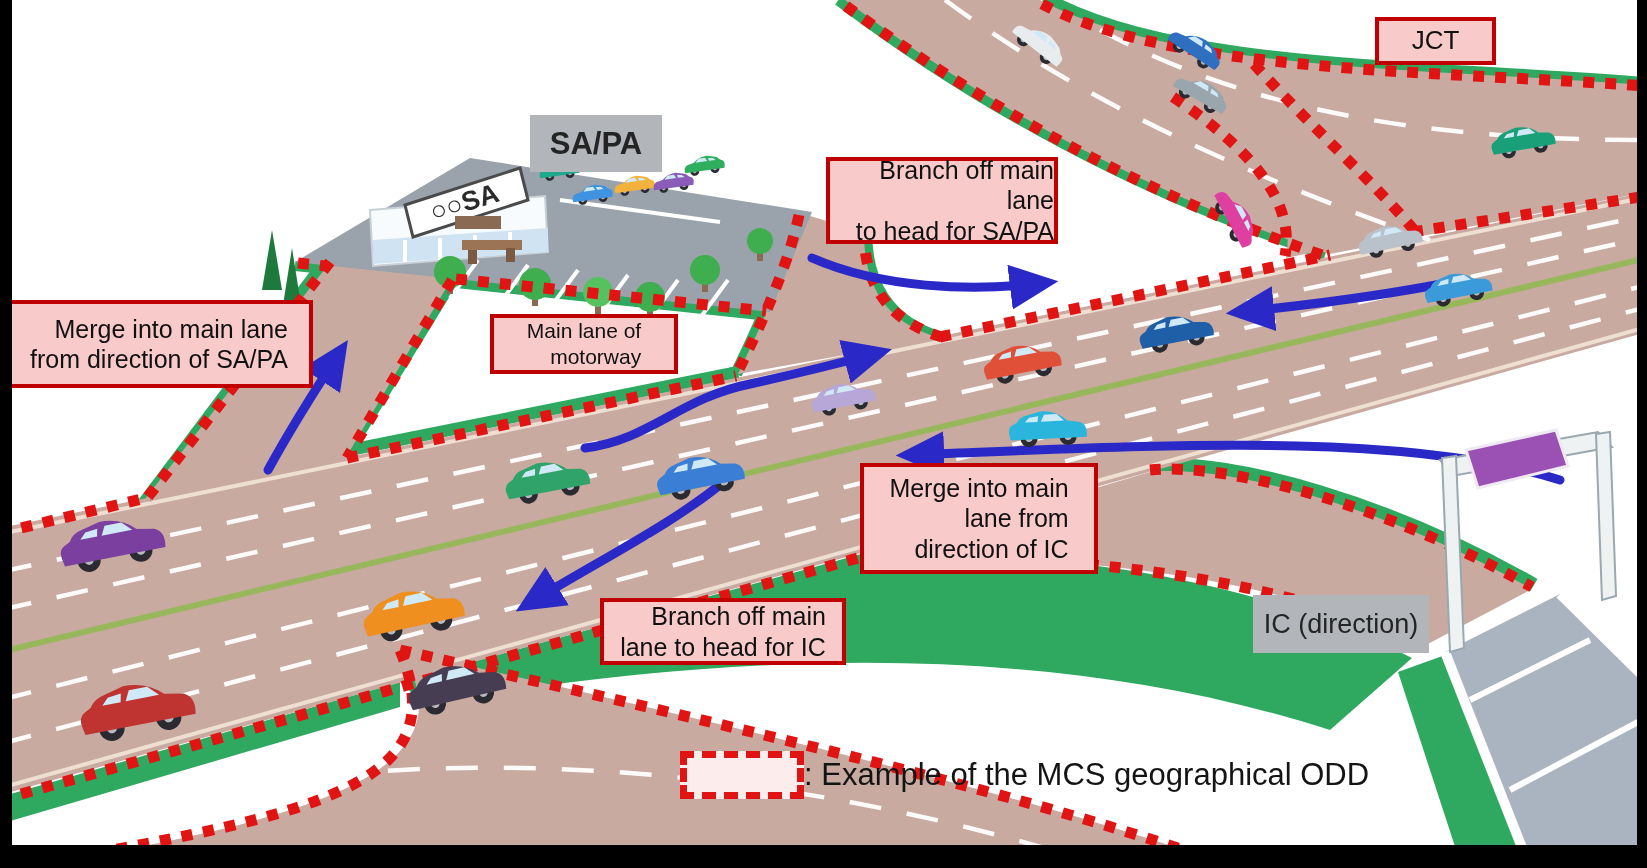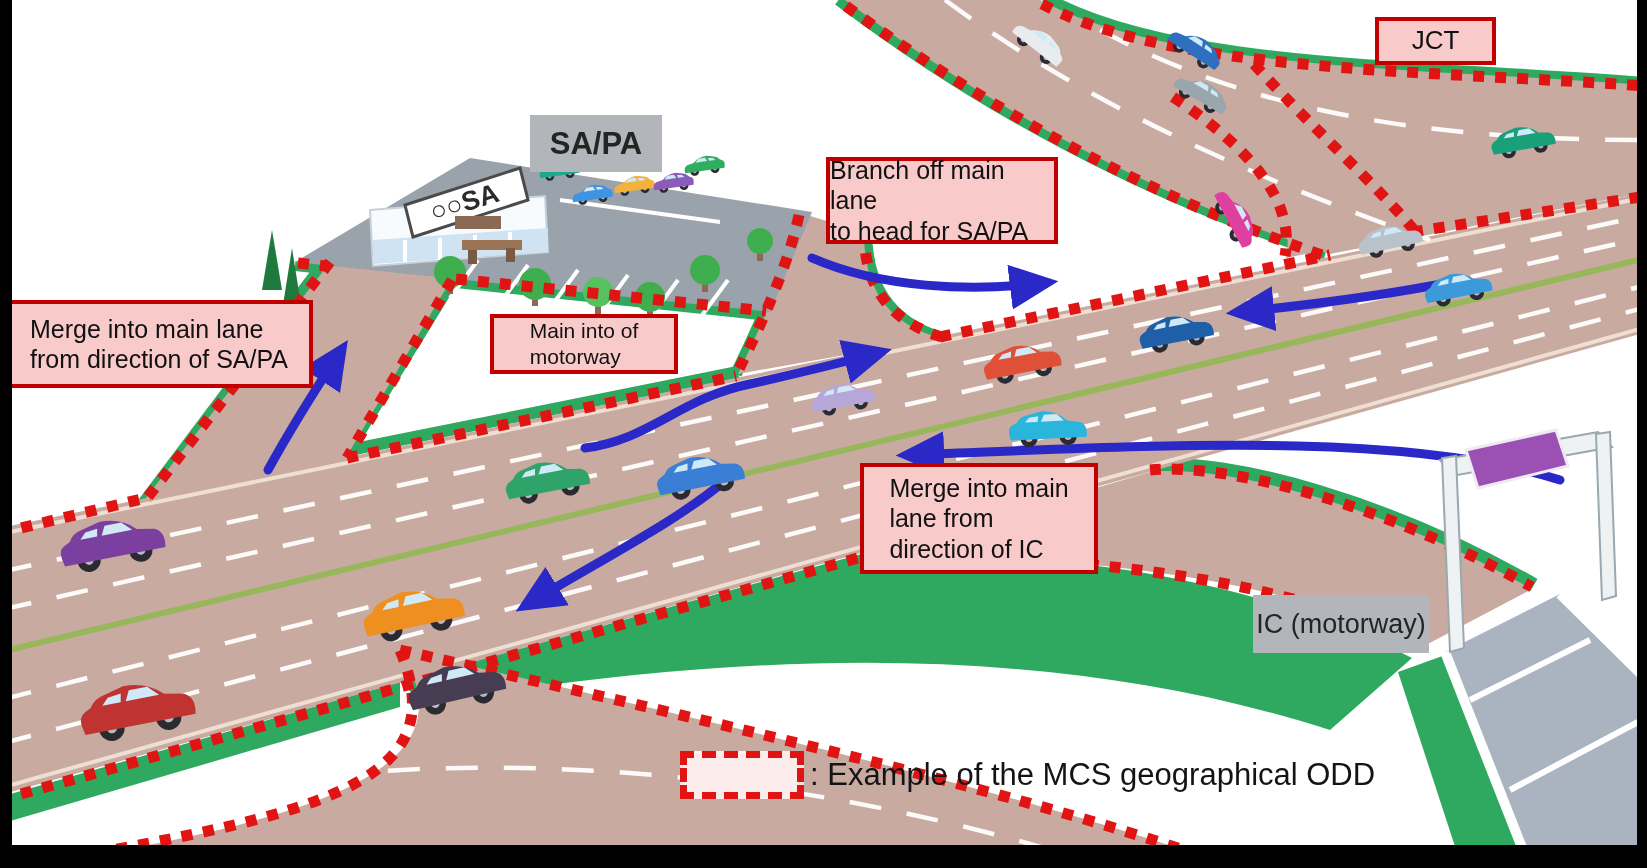--- a/index.html
+++ b/index.html
@@ -11,37 +11,37 @@
   html,body{width:1647px;height:868px;background:#000;overflow:hidden;
     font-family:"Liberation Sans", sans-serif;}
   #canvas{position:absolute;left:0;top:0;width:1647px;height:868px;background:#fff;}
   svg{position:absolute;left:0;top:0}
   .bar{position:absolute;background:#000;z-index:40}
   #bar-left{left:0;top:0;width:12px;height:868px}
   #bar-right{left:1637px;top:0;width:10px;height:868px}
   #bar-bottom{left:0;top:845px;width:1647px;height:23px}
 
   .callout{position:absolute;background:var(--callout-bg);border:4px solid var(--callout-border);
-    color:#111;text-align:left;white-space:pre-line;display:flex;align-items:center;
+    color:#111;text-align:right;white-space:pre-line;display:flex;align-items:center;
     justify-content:center;line-height:1.22;z-index:30}
   .graylab{position:absolute;background:var(--label-gray);color:#242424;text-align:center;
     display:flex;align-items:center;justify-content:center;z-index:30}
 
   #co-jct{left:1375px;top:17px;width:121px;height:48px;font-size:26px}
   #co-branch-sapa{left:826px;top:157px;width:232px;height:87px;font-size:25px}
   #co-merge-sapa{left:5px;top:300px;width:308px;height:88px;font-size:25px}
   #co-main-lane{left:490px;top:314px;width:188px;height:60px;font-size:21px}
   #co-merge-ic{left:860px;top:463px;width:238px;height:111px;font-size:25px}
   #co-branch-ic{left:600px;top:598px;width:246px;height:67px;font-size:25px}
   #lab-sapa{left:530px;top:115px;width:132px;height:57px;font-size:31px;font-weight:bold}
   #lab-ic{left:1253px;top:595px;width:176px;height:58px;font-size:27px}
 
   #legend{position:absolute;left:680px;top:751px;z-index:30;display:flex;align-items:center}
   #legend-swatch{width:124px;height:48px;border:7px dashed var(--odd-red);background:var(--legend-fill)}
-  #legend-text{font-size:31px;color:#141414;margin-left:6px}
+  #legend-text{font-size:31px;color:#141414;margin-left:0}
 
   
   .road{fill:var(--road)}
   .gstroke{fill:none;stroke:var(--grass)}
   .gfill{fill:var(--grass)}
   .dots path{stroke:var(--odd-red);stroke-width:11;stroke-dasharray:11 11;fill:none}
   .arrows path{stroke:var(--arrow);stroke-width:9;fill:none;stroke-linecap:round}
   #ah path{fill:var(--arrow)}
   .lane{stroke:#fff;stroke-width:4.5;stroke-dasharray:32 26;fill:none;opacity:.95}
   .edge{stroke:#eedfd2;stroke-width:4;fill:none}
@@ -229,28 +229,30 @@
     <path d="M 1596 434 L 1602 600 L 1616 596 L 1610 432 Z" fill="#eef2f2" stroke="#9aa8b0" stroke-width="2"></path>
     <path d="M 1466 450 L 1556 430 L 1568 466 L 1478 488 Z" fill="var(--toll-purple)" stroke="#efe9f4" stroke-width="3"></path>
   </g>
 </svg>
 
   <div class="callout" id="co-jct">JCT</div>
   <div class="callout" id="co-branch-sapa">Branch off main lane
 to head for SA/PA</div>
   <div class="callout" id="co-merge-sapa">Merge into main lane
 from direction of SA/PA</div>
-  <div class="callout" id="co-main-lane">Main into of
+  <div class="callout" id="co-main-lane">Main lane of
 motorway</div>
   <div class="callout" id="co-merge-ic">Merge into main
 lane from
 direction of IC</div>
+  <div class="callout" id="co-branch-ic">Branch off main
+lane to head for IC</div>
 
   <div class="graylab" id="lab-sapa">SA/PA</div>
-  <div class="graylab" id="lab-ic">IC (motorway)</div>
+  <div class="graylab" id="lab-ic">IC (direction)</div>
 
   <div id="legend">
     <div id="legend-swatch"></div>
     <span id="legend-text">: Example of the MCS geographical ODD</span>
   </div>
 
   <div class="bar" id="bar-left"></div>
   <div class="bar" id="bar-right"></div>
   <div class="bar" id="bar-bottom"></div>
 </div>

